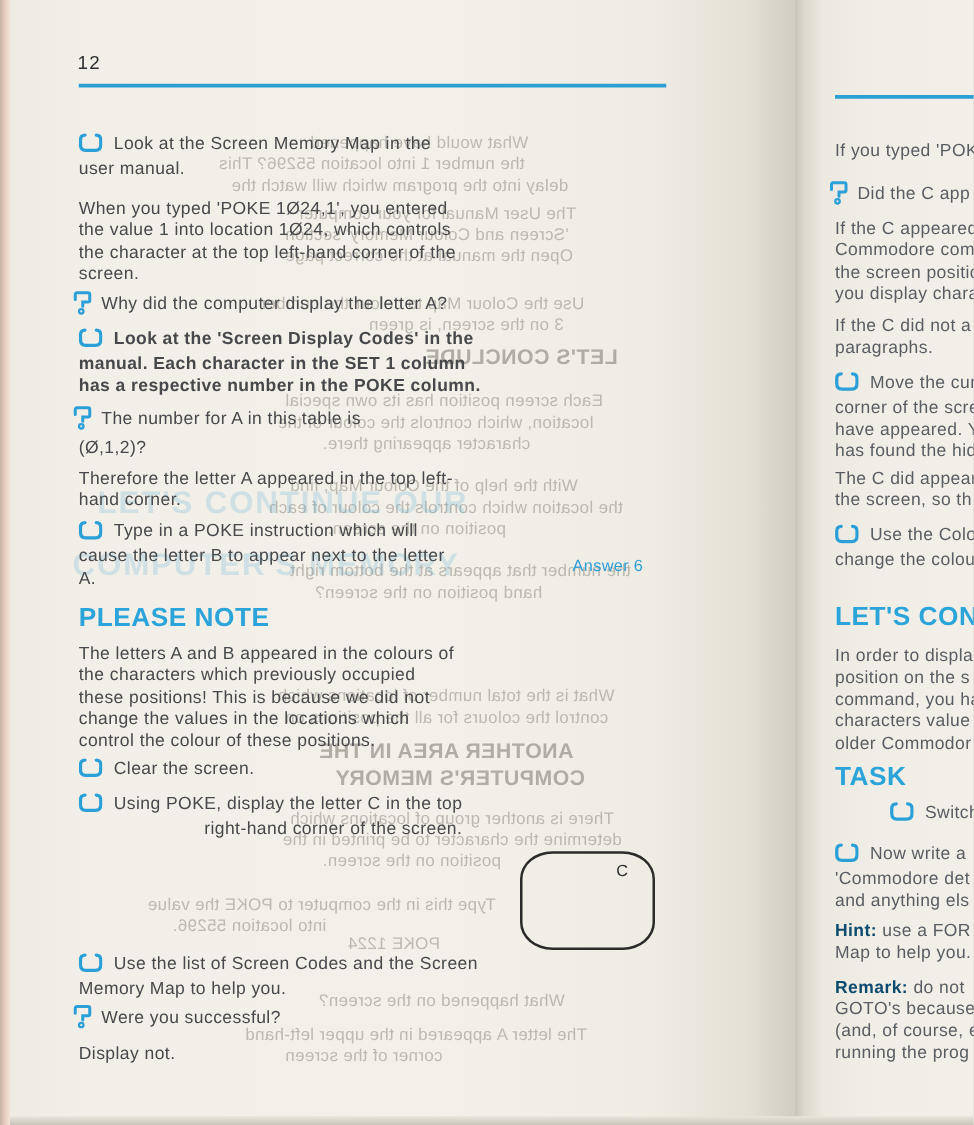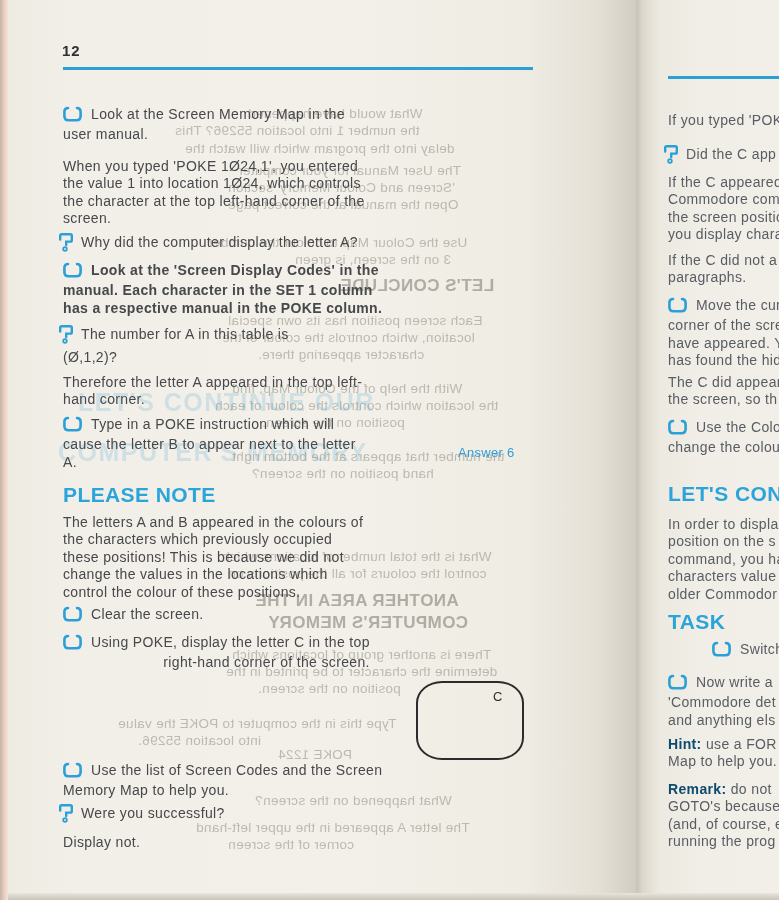--- a/index.html
+++ b/index.html
@@ -20,21 +20,21 @@
   .edge-stack{
     position:absolute;left:0;top:0;width:8px;height:900px;
     background:linear-gradient(to right,#c5b4a9 0%,#e0c4b6 35%,#ecd8c9 70%,#f1e4d6 100%);
   }
   .bottom-edge{
     position:absolute;left:8px;top:893px;width:771px;height:7px;
     background:linear-gradient(to bottom,#e9e5dc,#c9c4ba);
   }
   
   .rule{position:absolute;height:3px;background:#2aa0d4;}
-  .pagenum{position:absolute;left:62px;top:42px;font-size:15px;font-weight:bold;color:#2f3133;letter-spacing:1px;text-align:center;}
+  .pagenum{position:absolute;left:62px;top:42px;font-size:15px;font-weight:normal;color:#2f3133;letter-spacing:1px;text-align:center;}
   
   #content,#ghosts{position:absolute;left:0;top:0;width:779px;height:636px;}
   .blk{position:absolute;white-space:nowrap;}
   .blk.left{left:63px;}
   .blk.right{left:668px;}
   .tline{font-size:14px;line-height:17.4px;letter-spacing:.35px;color:#46484b;}
   .right .tline{color:#585d63;}
   .heading-text{font-size:21px;font-weight:bold;color:#2ba4da;letter-spacing:.4px;}
   .icon{display:inline-block;vertical-align:-3px;margin-right:9px;}
   .icon.q{margin-left:-5px;margin-right:7px;vertical-align:-6px;}
@@ -120,21 +120,21 @@
       <div class="tline"><span class="icon q"><svg width="16" height="21" viewBox="0 0 16 21">
             <path d="M2.2,7.5 L2.2,3.6 Q2.2,2.2 3.6,2.2 L12.4,2.2 Q13.8,2.2 13.8,3.6 L13.8,8.2 Q13.8,9.6 12.4,9.6 L8.2,9.6 L8.2,13" stroke="#2b9fd8" stroke-width="2.4" fill="none" stroke-linecap="round"></path>
             <circle cx="7" cy="17" r="1.8" stroke="#2b9fd8" stroke-width="1.8" fill="none"></circle>
           </svg></span><span>Why did the computer display the letter A?</span></div>
     </div>
     <div class="blk left" style="top: 262px; font-weight: bold;">
       <div class="tline"><span class="icon"><svg width="19" height="16" viewBox="0 0 19 16">
             <path d="M5,2 C2.8,2 1.4,3.4 1.4,5.8 L1.4,10 C1.4,12.6 3,14.2 5.6,14.2 L13.4,14.2 C16,14.2 17.6,12.6 17.6,10 L17.6,5.8 C17.6,3.4 16.2,2 14,2" stroke="#2b9fd8" stroke-width="2.6" fill="none" stroke-linecap="round"></path>
           </svg></span><span>Look at the 'Screen Display Codes' in the</span></div>
       <div class="tline">manual. Each character in the SET 1 column</div>
-      <div class="tline">has a respective manual in the POKE column.</div>
+      <div class="tline">has a respective number in the POKE column.</div>
     </div>
     <div class="blk left" style="top: 324px;">
       <div class="tline"><span class="icon q"><svg width="16" height="21" viewBox="0 0 16 21">
             <path d="M2.2,7.5 L2.2,3.6 Q2.2,2.2 3.6,2.2 L12.4,2.2 Q13.8,2.2 13.8,3.6 L13.8,8.2 Q13.8,9.6 12.4,9.6 L8.2,9.6 L8.2,13" stroke="#2b9fd8" stroke-width="2.4" fill="none" stroke-linecap="round"></path>
             <circle cx="7" cy="17" r="1.8" stroke="#2b9fd8" stroke-width="1.8" fill="none"></circle>
           </svg></span><span>The number for A in this table is</span></div>
       <div class="tline">(Ø,1,2)?</div>
     </div>
     <div class="blk left" style="top: 374px;">
       <div class="tline">Therefore the letter A appeared in the top left-</div>

